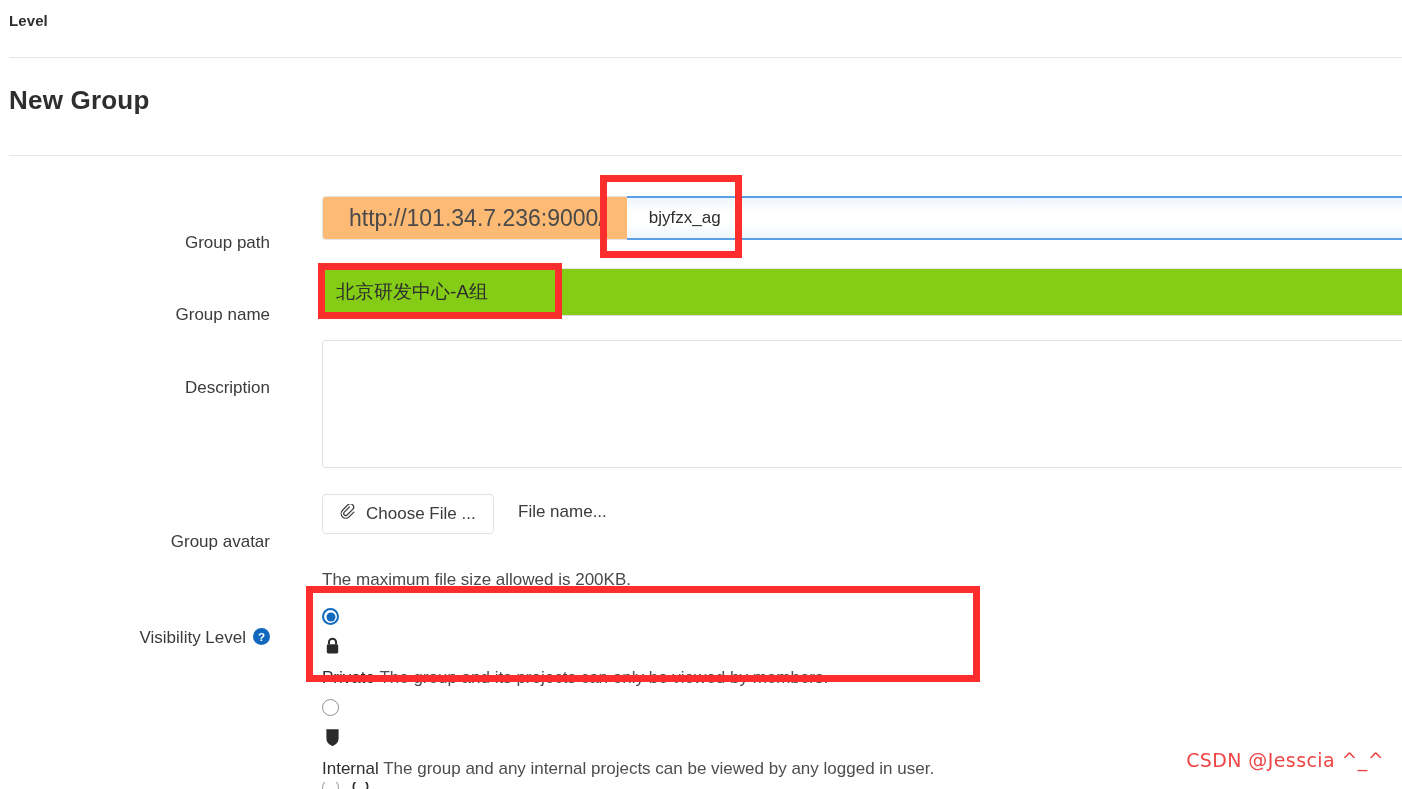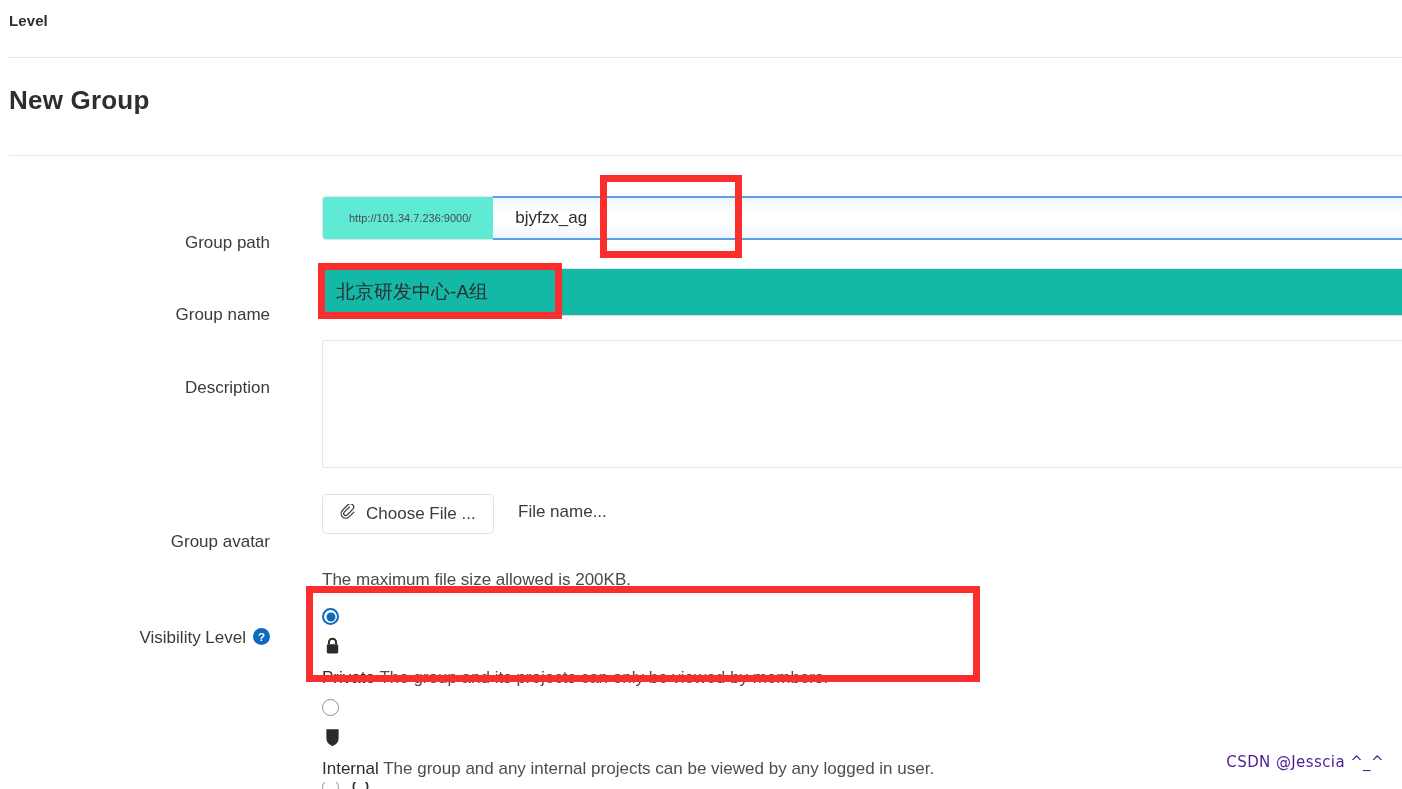--- a/index.html
+++ b/index.html
@@ -62,25 +62,25 @@
     left: 322px; top: 196px;
     height: 44px;
     display: flex;
     align-items: stretch;
     width: 1080px;
   }
   .path-addon {
     display: flex;
     align-items: center;
     padding: 0 22px 0 26px;
-    background: #5eead4;
+    background: #fdba74;
     border: 1px solid #e3e5e8;
     border-right: none;
     border-radius: 4px 0 0 4px;
-    font-size: 11px;
+    font-size: 23px;
     color: #4a4a4a;
     white-space: nowrap;
   }
   .path-input {
     flex: 1;
     border: none;
     border-top: 2px solid #5a9ee8;
     border-bottom: 2px solid #5a9ee8;
     background: linear-gradient(180deg,#eef5fd 0%, #ffffff 35%, #ffffff 65%, #eef5fd 100%);
     font-size: 17px;
@@ -91,21 +91,21 @@
   }
 
   
   .name-input {
     position: absolute;
     left: 322px; top: 268px;
     width: 1080px; height: 48px;
     border: none;
     border-top: 1px solid #e6e6e6;
     border-bottom: 1px solid #dcdcdc;
-    background: #14b8a6;
+    background: #84cc16;
     font-size: 19px;
     color: #2e2e2e;
     padding: 0 14px 0 14px;
     outline: none;
     font-family: "Liberation Sans", sans-serif;
   }
 
   
   .desc-input {
     position: absolute;
@@ -223,22 +223,22 @@
     background: transparent;
   }
   #annot-path { left: 600px; top: 175px; width: 142px; height: 83px; }
   #annot-name { left: 318px; top: 263px; width: 244px; height: 56px; }
   #annot-vis  { left: 306px; top: 586px; width: 674px; height: 96px; }
 
   
   .watermark {
     position: absolute;
     right: 18px; bottom: 18px;
-    font-size: 15px;
-    color: #4c1d95;
+    font-size: 19px;
+    color: #ef4444;
     letter-spacing: .4px;
     font-family: "DejaVu Sans", sans-serif;
   }
 
   
   .vis-cut {
     position: absolute;
     left: 322px; top: 782px;
     display: flex;
     align-items: center;

